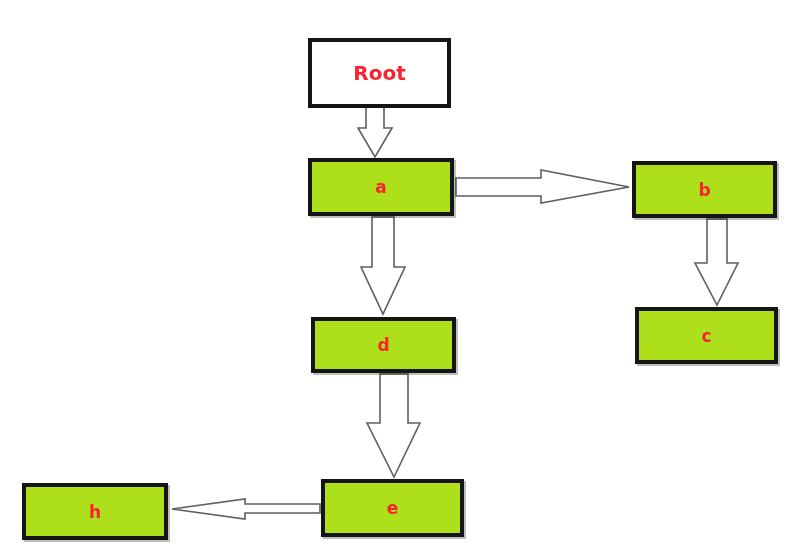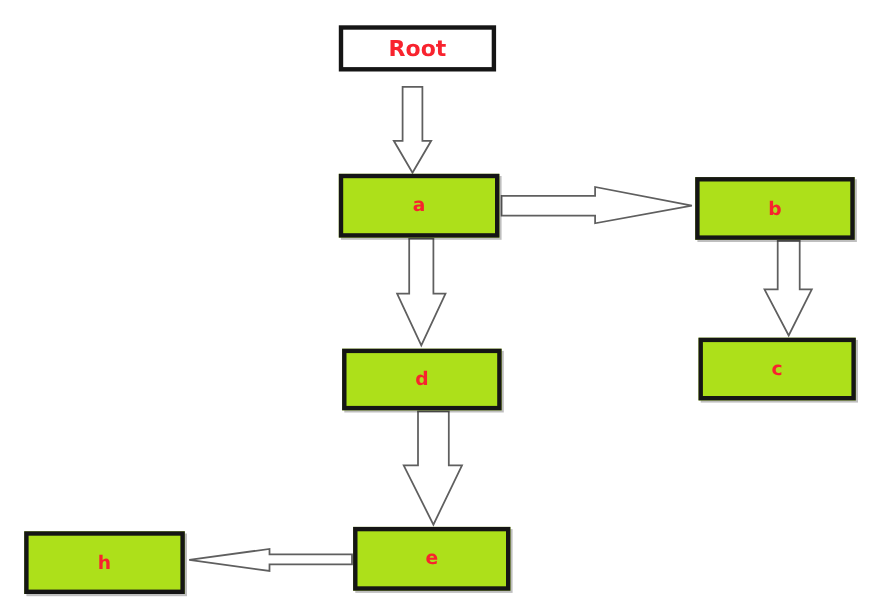--- a/index.html
+++ b/index.html
@@ -37,21 +37,21 @@
     color:var(--label-color);
     font-weight:bold;
     font-size:17px;
     box-shadow:2px 2px 0 rgba(0,0,0,0.25);
   }
   .node.root{
     background:var(--root-fill);
     font-size:20px;
     box-shadow:none;
   }
-  .node-root{left:308px;top:23px;width:143px;height:42px;align-items:center;}
+  .node-root{left:308px;top:38px;width:143px;height:70px;align-items:center;}
   .node-a{left:308px;top:158px;width:146px;height:58px;}
   .node-b{left:632px;top:161px;width:145px;height:57px;}
   .node-c{left:635px;top:307px;width:143px;height:57px;}
   .node-d{left:311px;top:317px;width:145px;height:56px;}
   .node-e{left:321px;top:479px;width:143px;height:58px;}
   .node-h{left:22px;top:483px;width:146px;height:57px;}
 </style>
 </head>
 <body>
 

